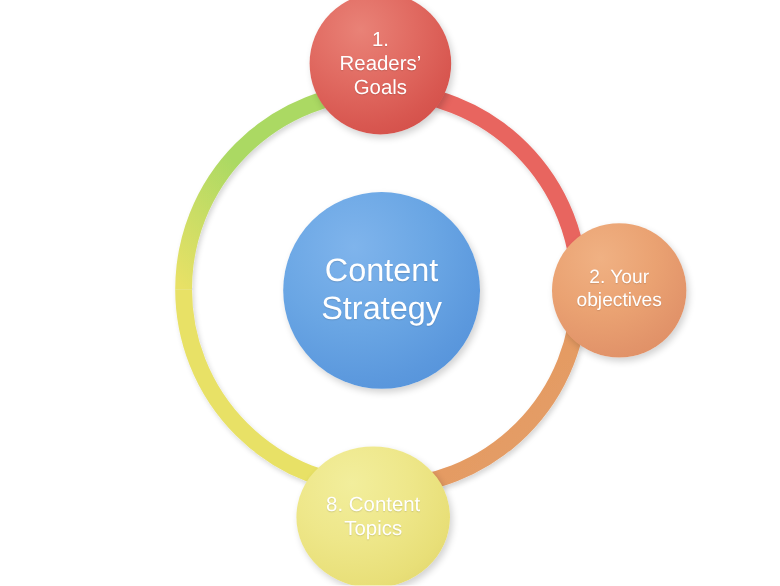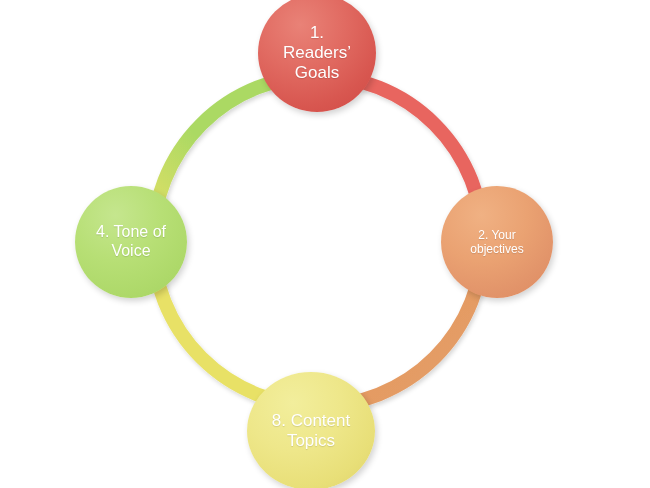--- a/index.html
+++ b/index.html
@@ -61,25 +61,25 @@
     left: 258px;
     top: -6px;
     width: 118px;
     height: 118px;
     font-size: 17px;
     background: radial-gradient(circle at 36% 26%, #e98277 0%, #e16b62 38%, #d85750 70%, #cf4843 100%);
     box-shadow: 2px 3px 6px rgba(0,0,0,0.18);
   }
   
   #node-right {
-    left: 441px;
+    left: 460px;
     top: 186px;
     width: 112px;
     height: 112px;
-    font-size: 12px;
+    font-size: 16px;
     background: radial-gradient(circle at 36% 26%, #f0b183 0%, #eaa272 42%, #e2946a 72%, #dd8a60 100%);
     box-shadow: 2px 3px 6px rgba(0,0,0,0.18);
   }
   
   #node-bottom {
     left: 247px;
     top: 372px;
     width: 128px;
     height: 118px;
     font-size: 17px;
@@ -134,34 +134,34 @@
       <path d="M 318 76 A 165 165 0 0 1 483 241" stroke="url(#gradTopRight)"></path>
 
       <path d="M 483 241 A 165 165 0 0 1 318 406" stroke="url(#gradBottomRight)"></path>
 
       <path d="M 318 406 A 165 165 0 0 1 153 241" stroke="url(#gradBottomLeft)"></path>
 
       <path d="M 153 241 A 165 165 0 0 1 318 76" stroke="url(#gradTopLeft)"></path>
     </g>
   </svg>
 
+  <div class="node" id="node-center">
+    <span class="node-label">Content
+Strategy</span>
+  </div>
 
   <div class="node" id="node-top">
     <span class="node-label">1. Readers’
 Goals</span>
   </div>
 
   <div class="node" id="node-right">
     <span class="node-label">2. Your
 objectives</span>
   </div>
 
   <div class="node" id="node-bottom">
     <span class="node-label">8. Content
 Topics</span>
   </div>
 
-  <div class="node" id="node-left">
-    <span class="node-label">4. Tone of
-Voice</span>
-  </div>
 
 </div>
 
 </body></html>

